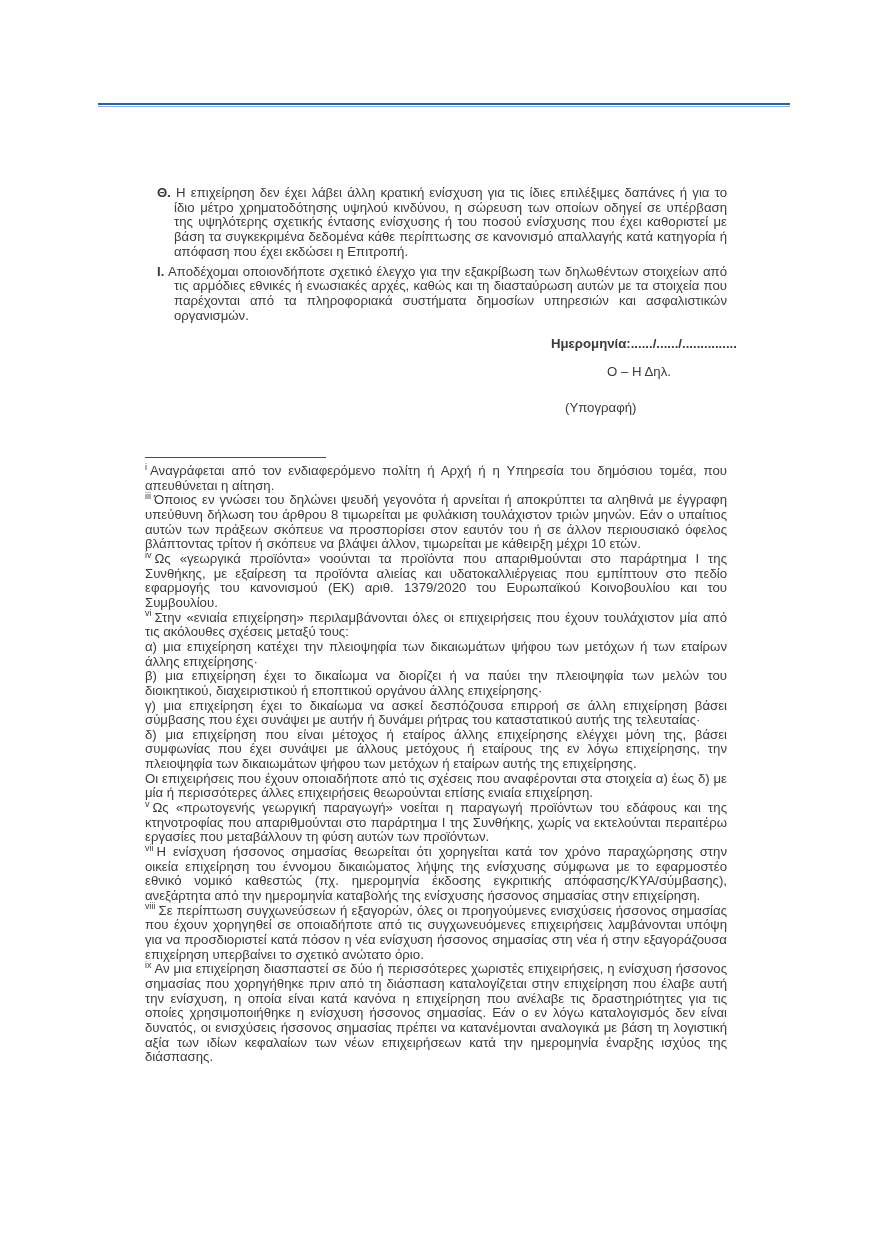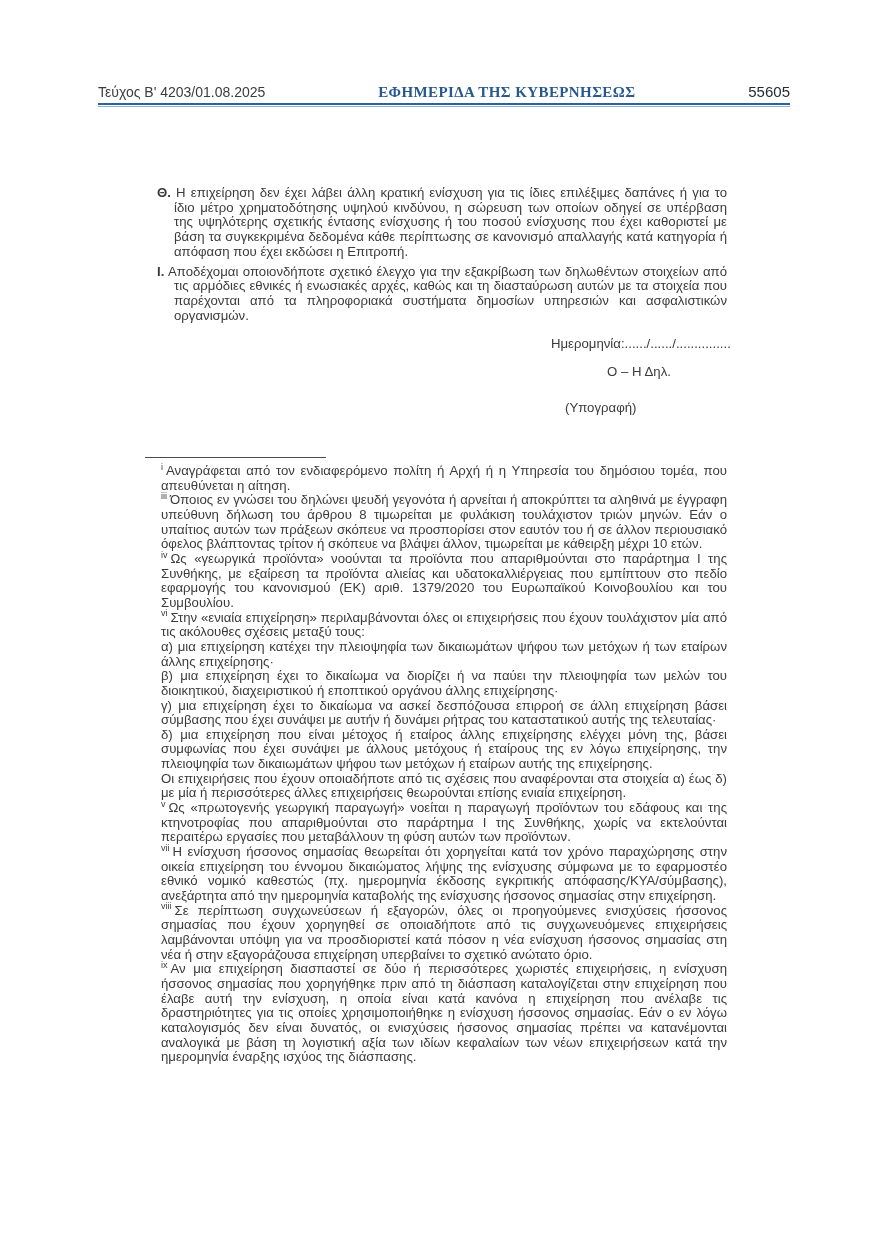--- a/index.html
+++ b/index.html
@@ -35,47 +35,42 @@
     font-size:13.2px; line-height:14.7px; text-align:justify;
   }
   .decl .item { padding-left:17px; text-indent:-17px; margin:0 0 5px 12px; }
   .pmark { font-weight:bold; }
 
   
   .dateblk {
     position:absolute; left:551px; width:176px; top:337px;
     font-size:13.2px; line-height:14.7px; color:#3b3b3b;
   }
-  .dateline { display:flex; justify-content:space-between; }
+  .dateline { display:flex; justify-content:space-between;font-weight:bold; }
   .declarant { text-align:center; margin-top:13px; }
   .signature { margin-top:22px; padding-left:14px; }
 
   
   .fns {
     position:absolute; left:145px; width:582px; top:457px;
     font-size:13.2px; line-height:14.65px;
   }
   .fn-rule { width:181px; border-top:1.5px solid #4c4c4c; margin-bottom:6px; }
-  .fn { text-align:justify;margin-left:16px; }
+  .fn { text-align:justify; }
   .fn sup {
     font-size:9px; line-height:0; margin-right:3px;
     vertical-align:super;
   }
   .fn .fntext { white-space:pre-wrap; }
 </style>
 </head>
 <body>
 
 <div class="page">
 
-  <div class="hdr">
-    <span class="hdr-issue">Τεύχος Β' 4203/01.08.2025</span>
-    <span class="hdr-title">ΕΦΗΜΕΡΙΔΑ ΤΗΣ ΚΥΒΕΡΝΗΣΕΩΣ</span>
-    <span class="hdr-page">55605</span>
-  </div>
   <div class="hdr-rule">
     <div class="thick"></div>
     <div class="thin"></div>
   </div>
 
   <div class="decl">
     <p class="item"><span class="pmark">Θ.</span> <span>Η επιχείρηση δεν έχει λάβει άλλη κρατική ενίσχυση για τις ίδιες επιλέξιμες δαπάνες ή για το ίδιο μέτρο χρηματοδότησης υψηλού κινδύνου, η σώρευση των οποίων οδηγεί σε υπέρβαση της υψηλότερης σχετικής έντασης ενίσχυσης ή του ποσού ενίσχυσης που έχει καθοριστεί με βάση τα συγκεκριμένα δεδομένα κάθε περίπτωσης σε κανονισμό απαλλαγής κατά κατηγορία ή απόφαση που έχει εκδώσει η Επιτροπή.</span></p>
     <p class="item"><span class="pmark">Ι.</span> <span>Αποδέχομαι οποιονδήποτε σχετικό έλεγχο για την εξακρίβωση των δηλωθέντων στοιχείων από τις αρμόδιες εθνικές ή ενωσιακές αρχές, καθώς και τη διασταύρωση αυτών με τα στοιχεία που παρέχονται από τα πληροφοριακά συστήματα δημοσίων υπηρεσιών και ασφαλιστικών οργανισμών.</span></p>
   </div>
 

